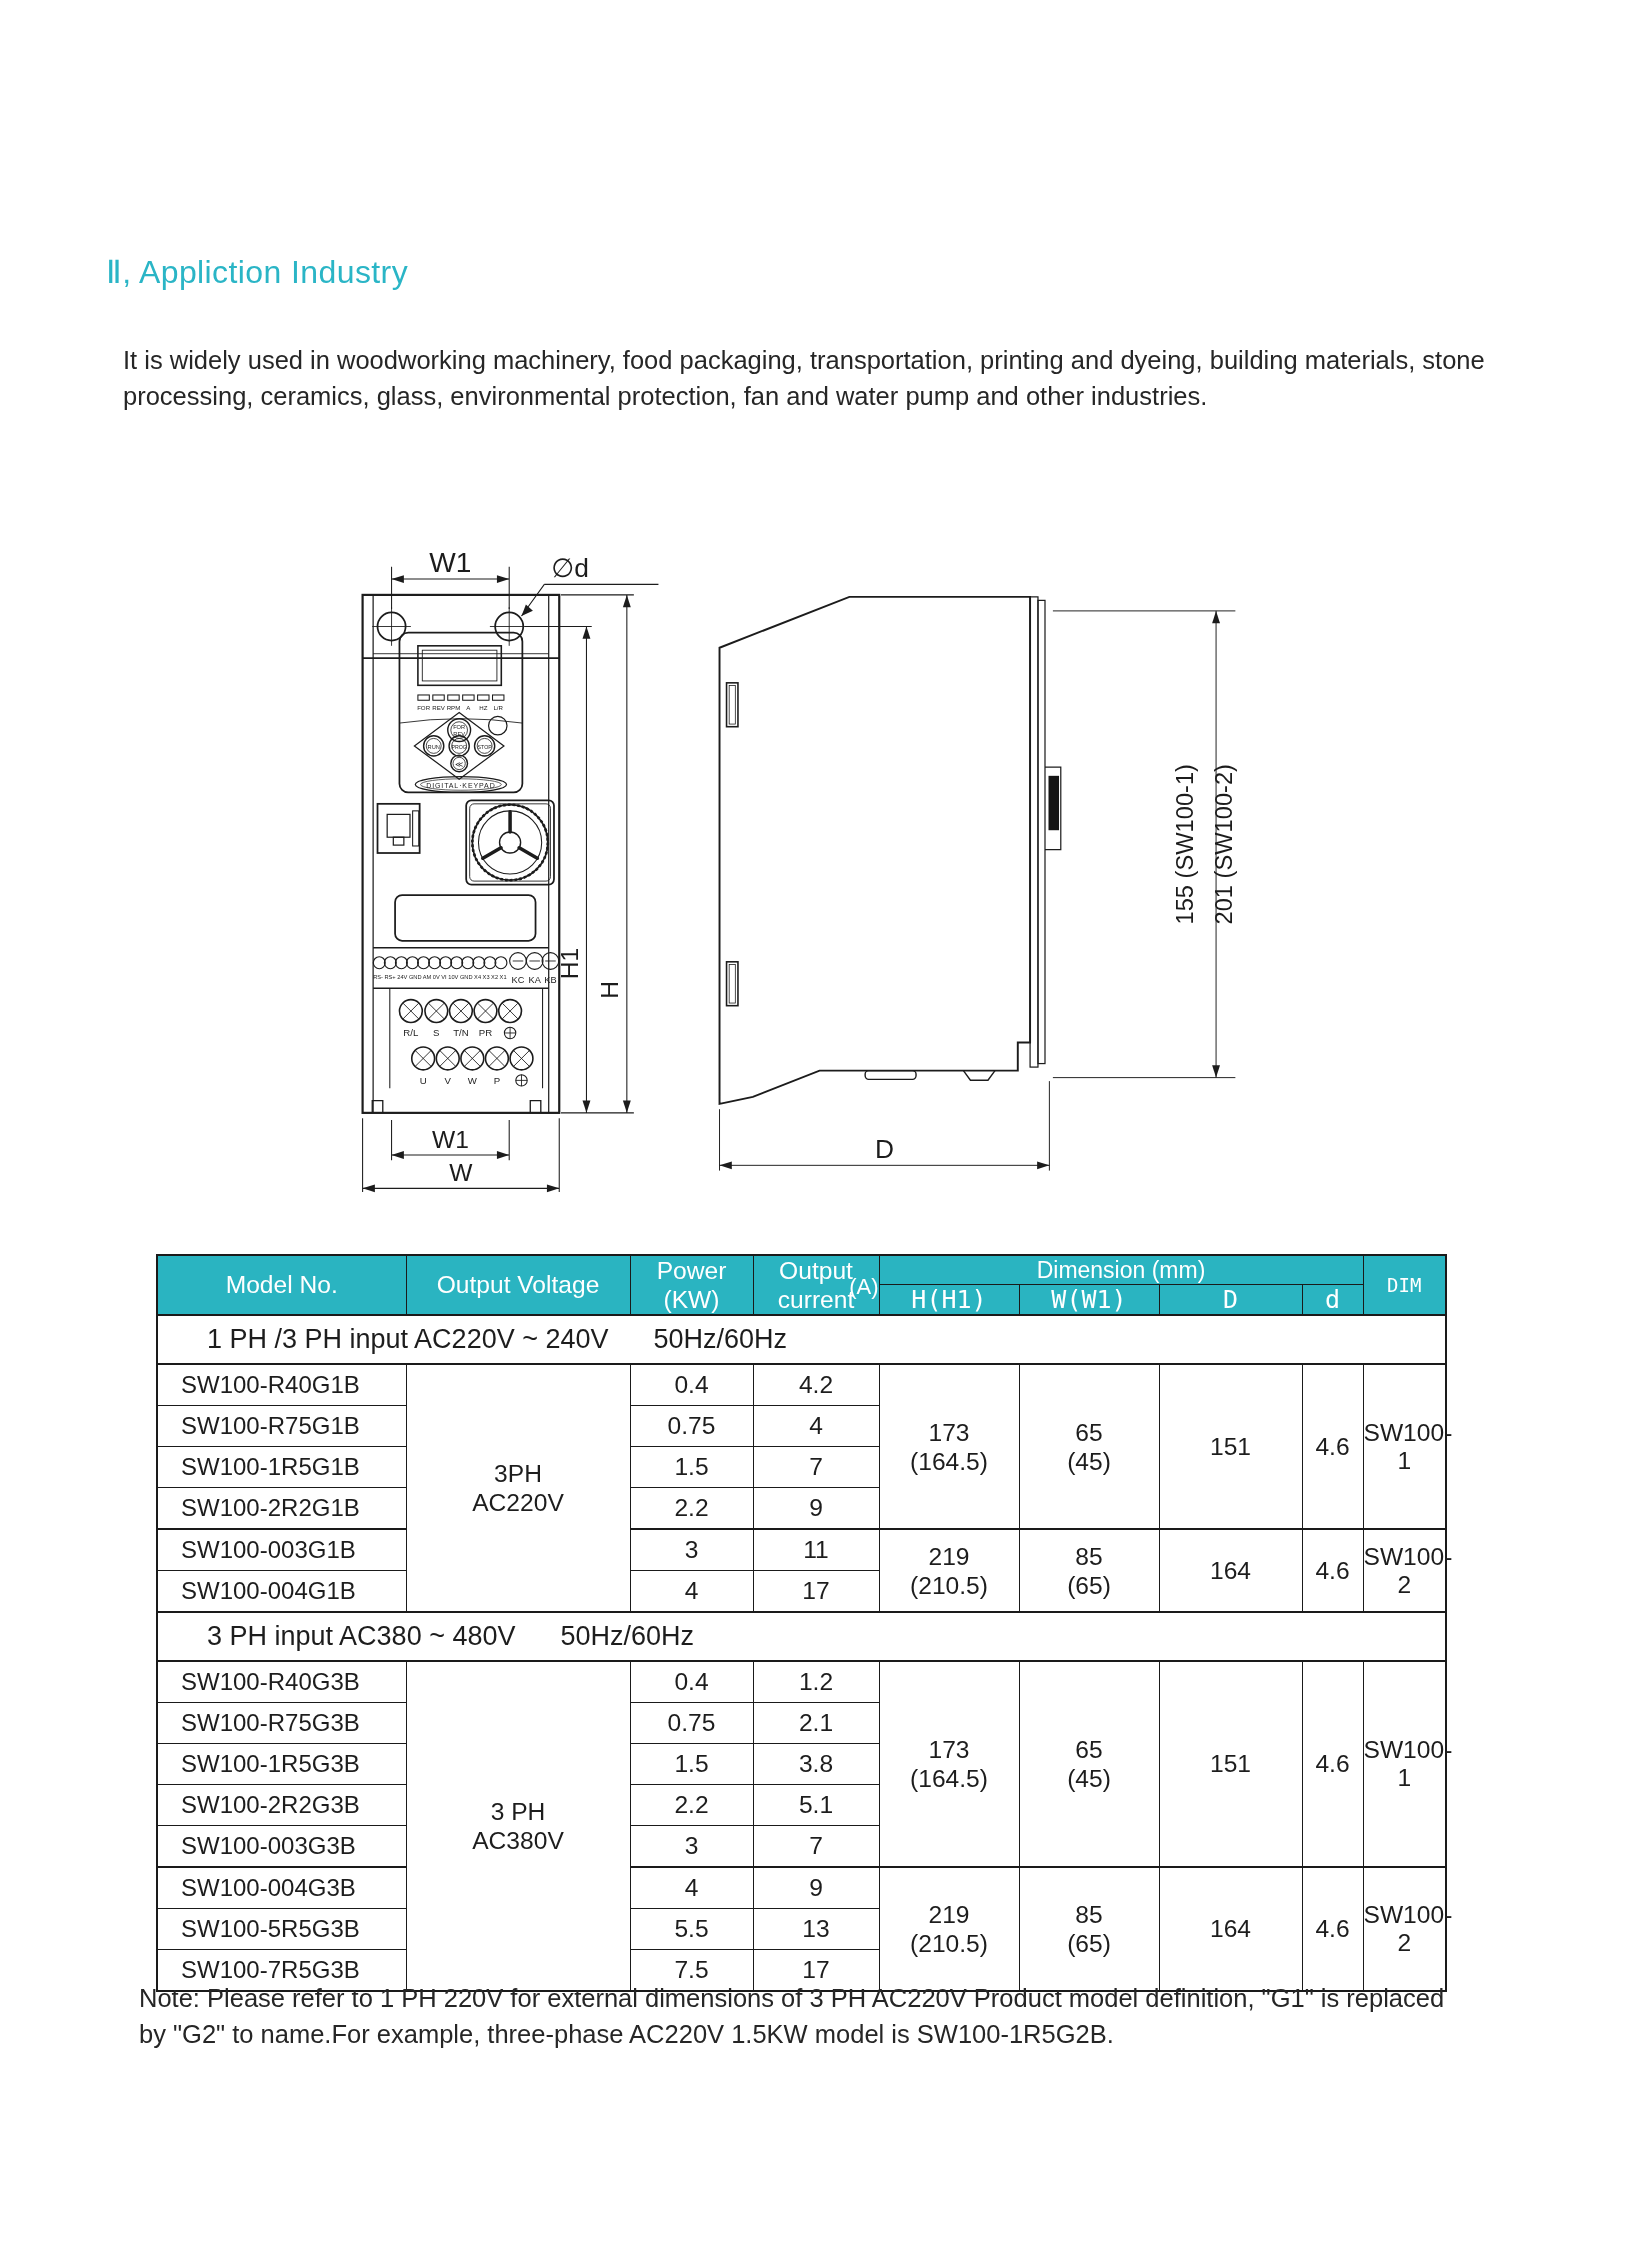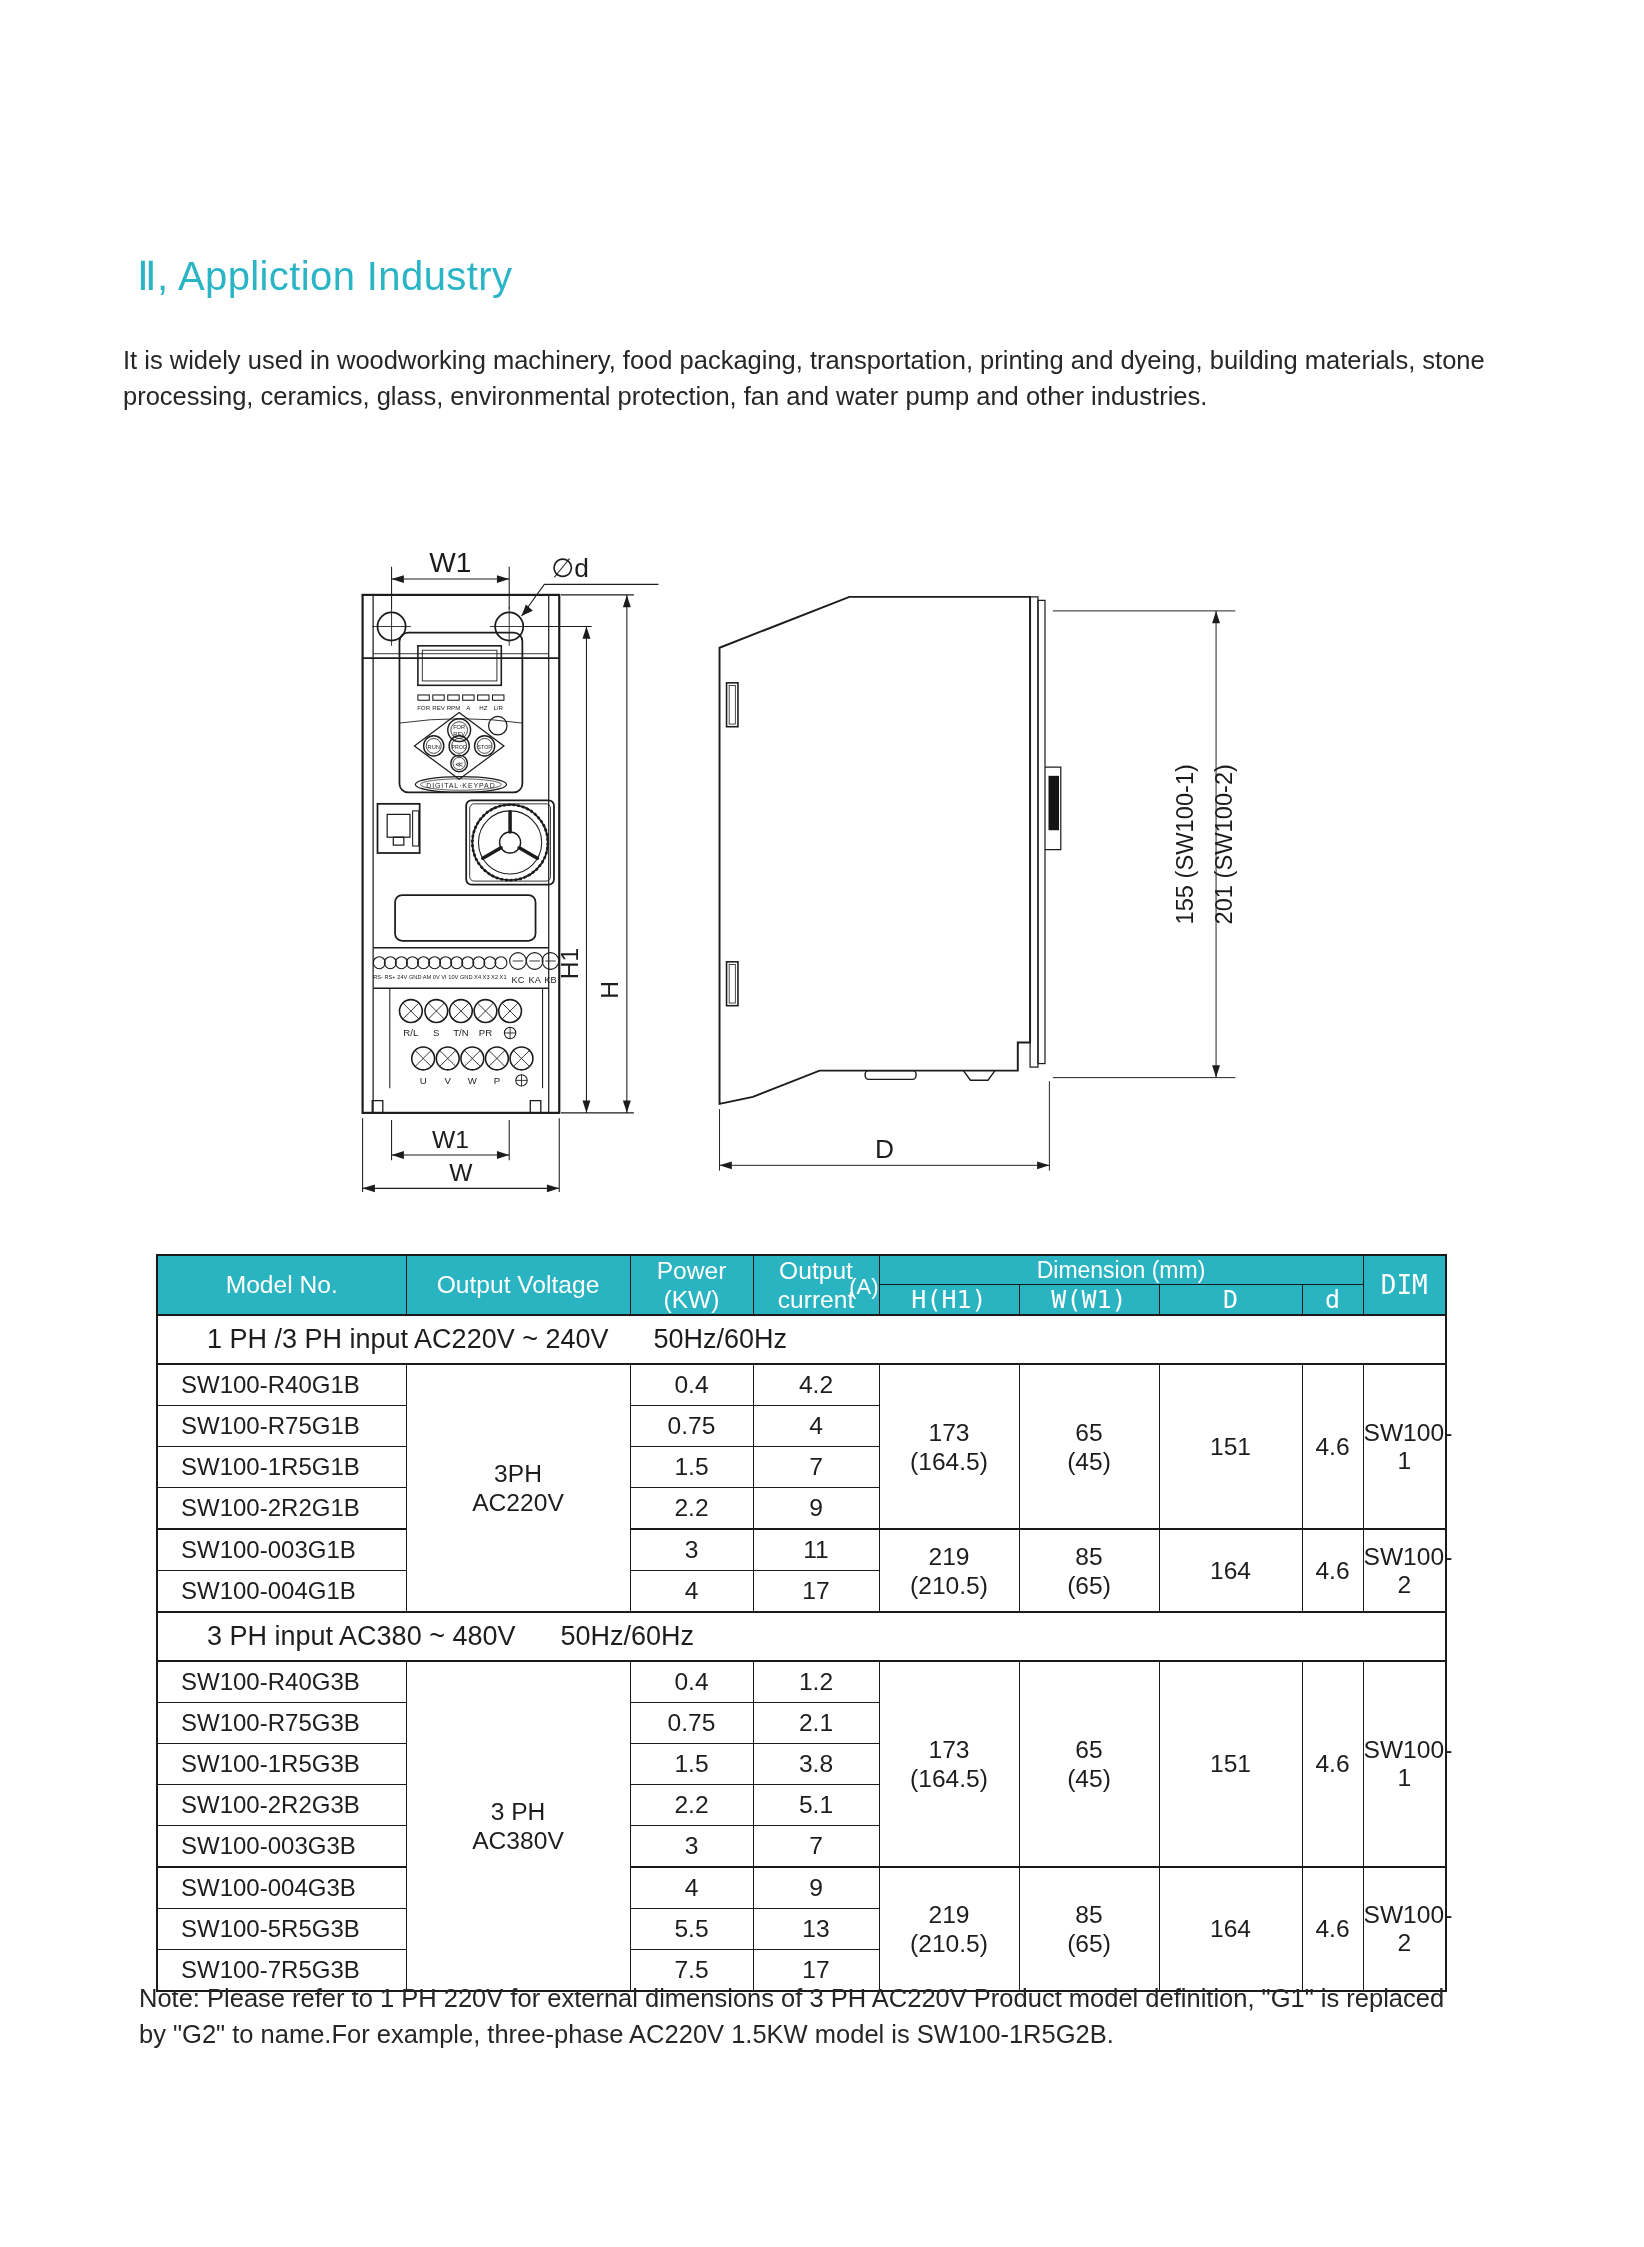--- a/index.html
+++ b/index.html
@@ -5,22 +5,22 @@
   html,body{margin:0;padding:0;background:#e8e8e8;}
   .page{
     position:relative;
     width:1644px;height:2247px;
     background:#ffffff;
     font-family:"Liberation Sans", sans-serif;
     color:#222;
     overflow:hidden;
   }
   .heading{
-    position:absolute;left:137px;
-    font-size:40px;font-weight:500;
+    position:absolute;left:106px;
+    font-size:32px;font-weight:500;
     color:#2ab5c6;letter-spacing:0.4px;
     white-space:pre;
   }
   #heading-application{top:253px;}
   #heading-installation{top:476px;}
   .bodytext{
     position:absolute;left:123px;
     font-size:25.5px;line-height:1.42;color:#262626;
   }
   #industry-paragraph{top:342px;width:1378px;}
@@ -45,21 +45,21 @@
   #spec-table{border:2.6px solid #1a1a1a;padding-left:48px;}
   #spec-table th{
     background:#2ab4c1;color:#ffffff;
     font-size:24.6px;height:28px;
   }
   #spec-table .mono{
     font-family:"DejaVu Sans Mono", monospace;
     font-size:25px;
   }
   #spec-table th.dim-span{font-size:23px;}
-  #spec-table th.dim-col{font-family:"DejaVu Sans Mono", monospace;font-size:26px;}
+  #spec-table th.dim-col{font-family:"DejaVu Sans Mono", monospace;font-size:19px;}
   #spec-table .pre{white-space:pre-line;line-height:1.18;}
   #spec-table td{font-size:24.6px;height:40px;color:#1d1d1d;}
   #spec-table td.model{
     text-align:left;padding-left:23px;font-size:24px;
   }
   #spec-table tr.sec td{
     height:47px;font-size:27px;text-align:left;
     padding-left:49px;white-space:pre;
     border-top-width:2.6px;border-bottom-width:2.6px;
   }

